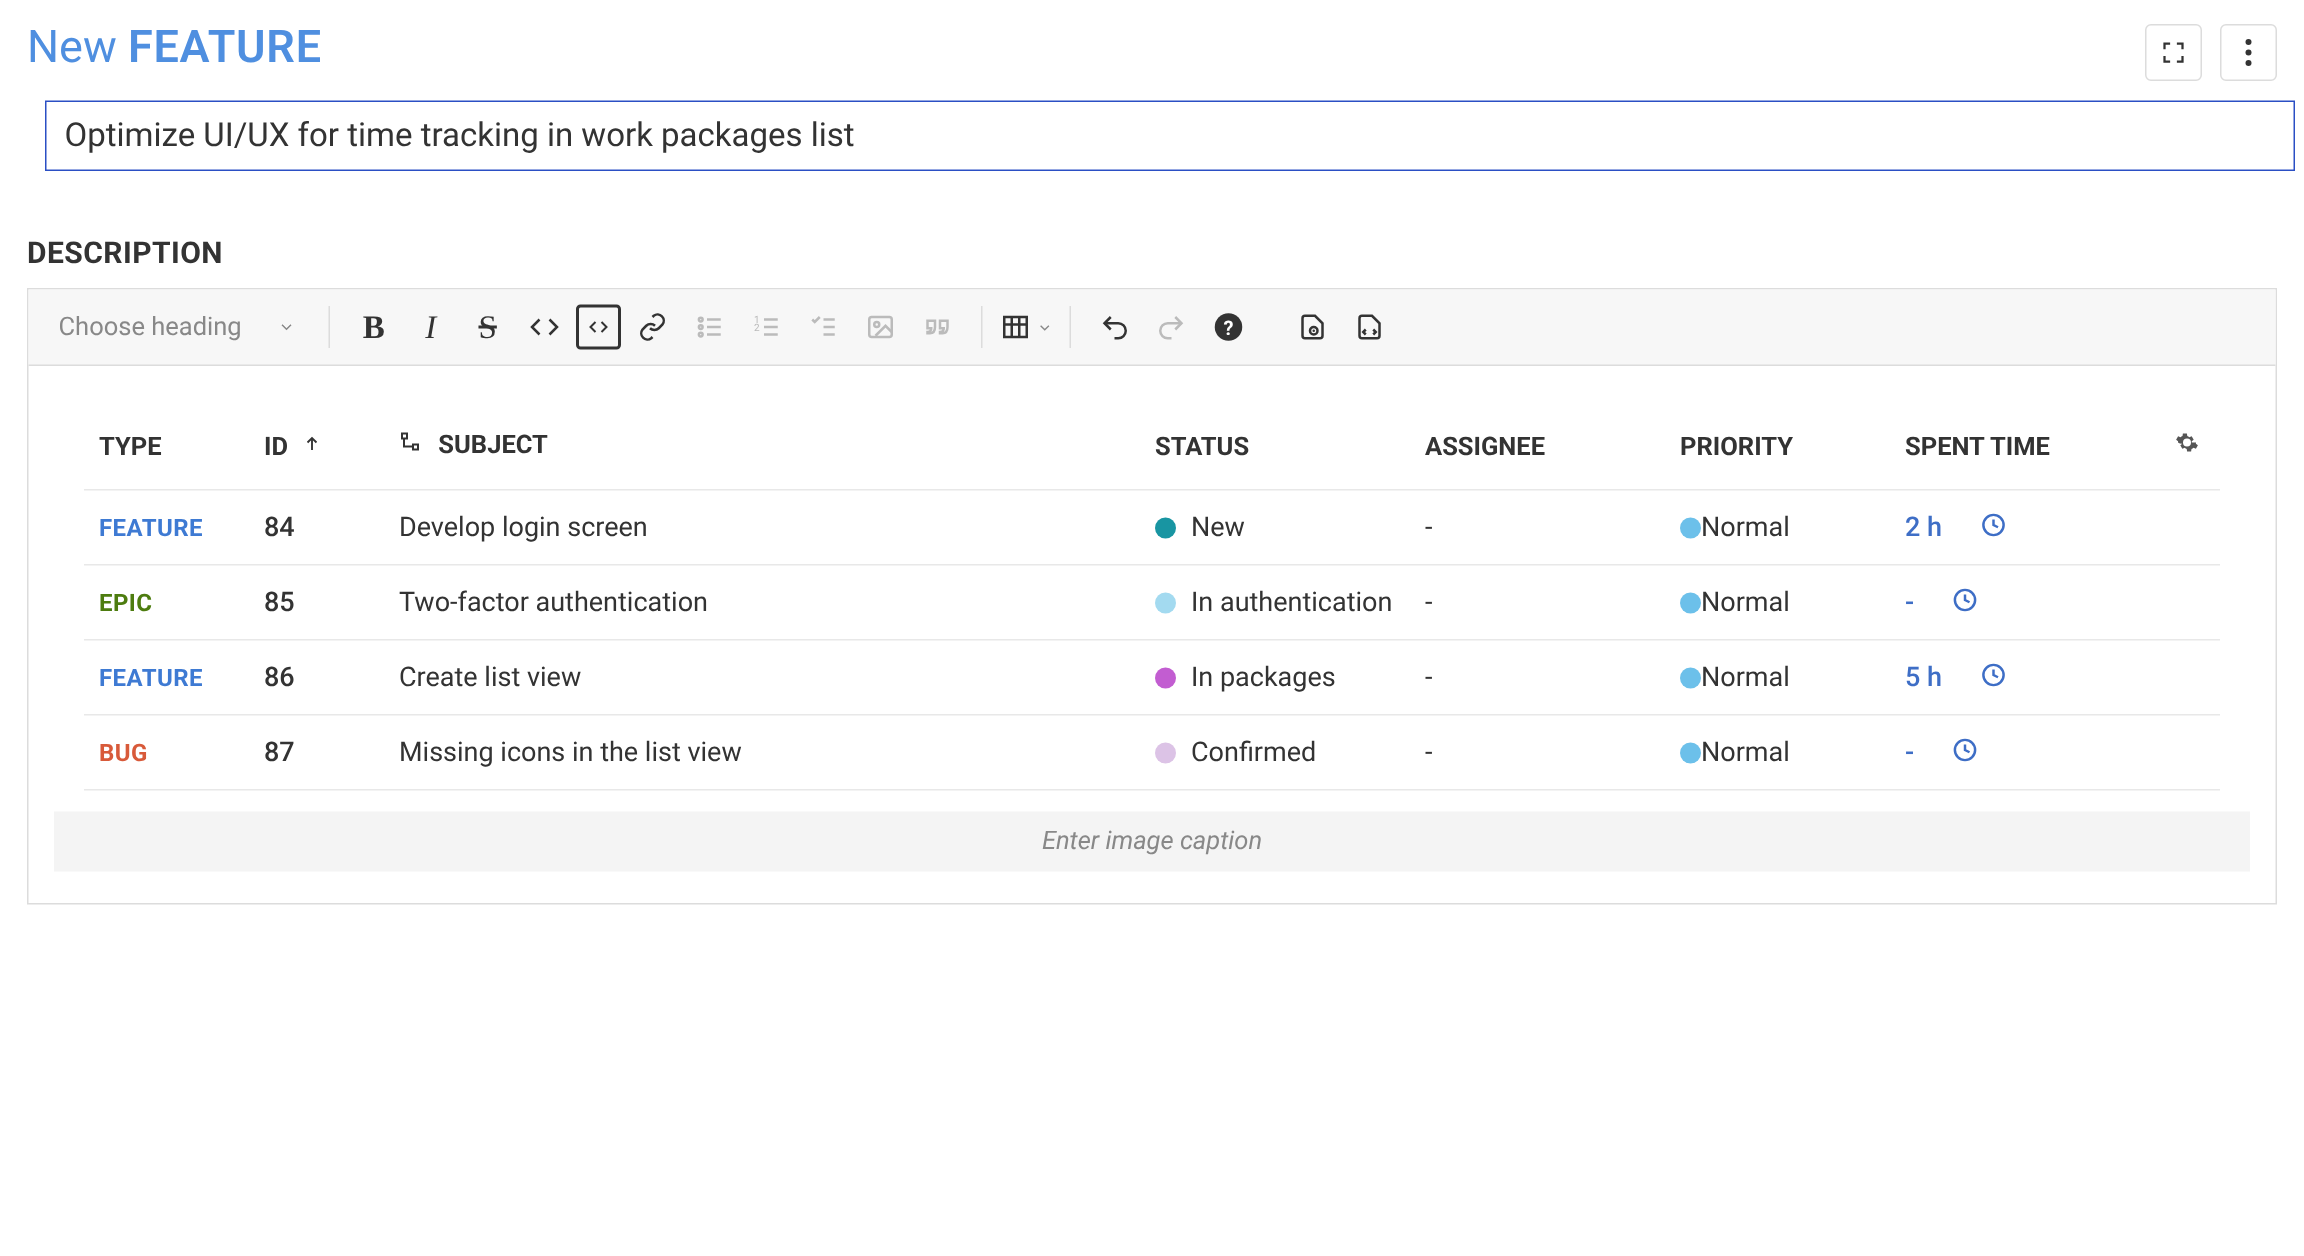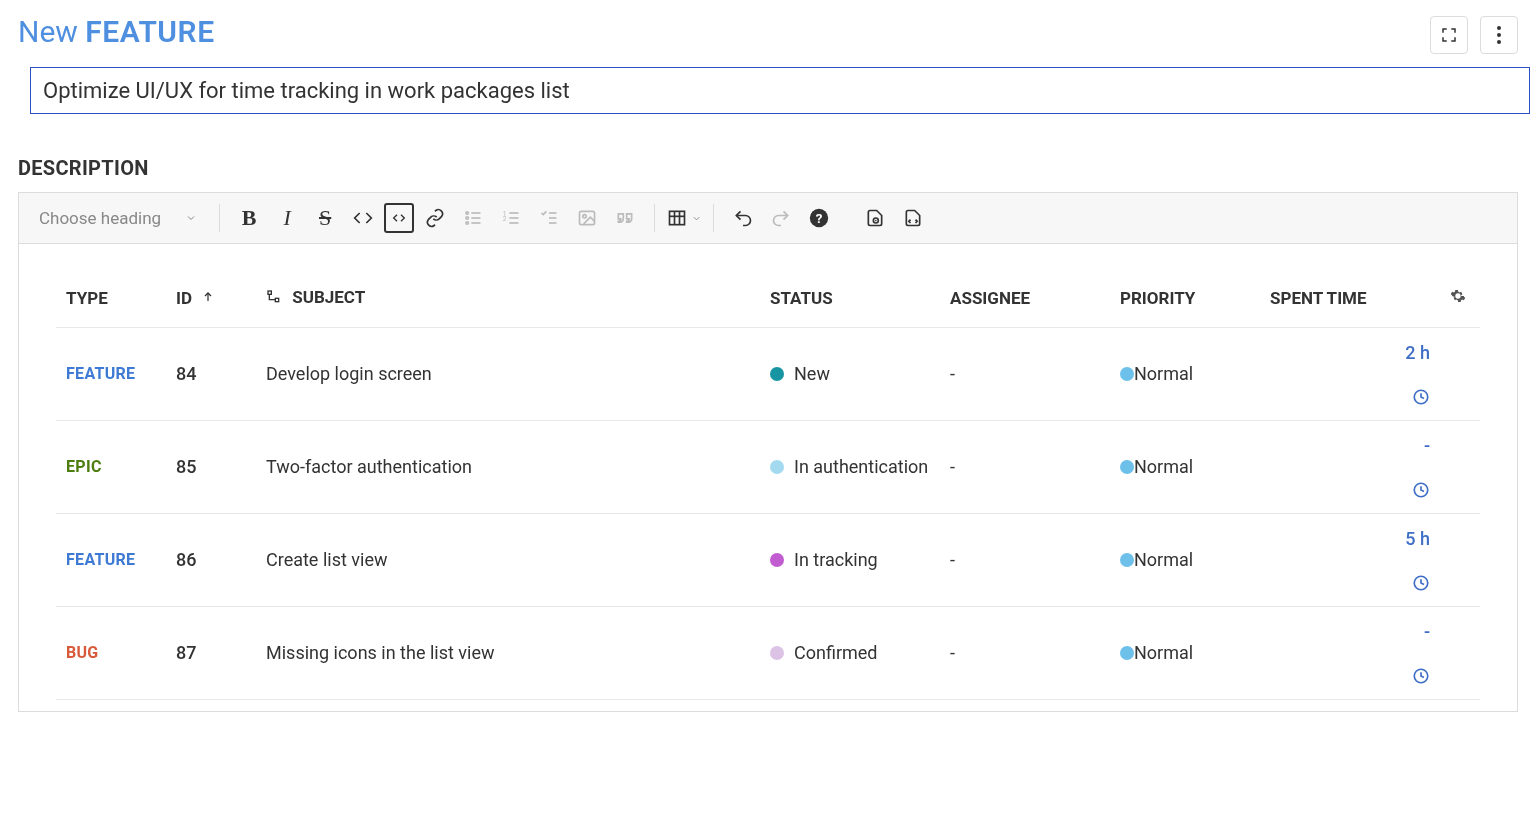--- a/index.html
+++ b/index.html
@@ -115,21 +115,21 @@
     padding:14px 10px;border-bottom:1px solid var(--border-light);
     color:var(--text-dark);vertical-align:middle;
   }
   .sort-arrow{display:inline-block;margin-left:6px;}
   .hier-icon{display:inline-block;margin-right:6px;vertical-align:middle;}
   .type-cell{font-weight:700;letter-spacing:0.3px;font-size:16px;}
   .id-cell{color:var(--blue);font-weight:500;}
   .status-cell{display:flex;align-items:center;gap:10px;}
   .dot{width:14px;height:14px;border-radius:50%;display:inline-block;}
   .prio-cell{display:flex;align-items:center;}
-  .spent-cell{display:flex;align-items:flex-end;gap:25px;color:var(--blue);font-weight:500;flex-direction:column;}
+  .spent-cell{display:flex;align-items:flex-start;gap:25px;color:var(--blue);font-weight:500;}
   .clock-icon{width:18px;height:18px;}
   .clock-icon svg{width:18px;height:18px;stroke:var(--clock);fill:none;stroke-width:2.2;}
   .gear-header svg{width:16px;height:16px;fill:#555;}
   .caption-bar{
     background:#f4f4f4;text-align:center;padding:10px;color:#888;font-size:17px;font-style:italic;
     margin:14px -20px 10px -20px;
   }
   .col-type{width:110px;}
   .col-id{width:90px;}
   .col-subject{width:auto;}
@@ -392,21 +392,21 @@
               </td>
               <td></td>
             </tr>
             <tr>
               <td class="type-cell" style="color:#3e7ad3">FEATURE</td>
               <td class="id-cell">86</td>
               <td>Create list view</td>
               <td>
                 <div class="status-cell">
                   <span class="dot" style="background:#c25dd1"></span>
-                  <span>In tracking</span>
+                  <span>In packages</span>
                 </div>
               </td>
               <td>-</td>
               <td>
                 <div class="prio-cell">
                   <span class="dot" style="background:#6cc0ea"></span>
                   <span>Normal</span>
                 </div>
               </td>
               <td>
@@ -443,18 +443,21 @@
                   <span class="clock-icon"><svg viewBox="0 0 24 24">
                       <circle cx="12" cy="12" r="9"></circle>
                       <polyline points="12 7 12 12 16 14"></polyline>
                     </svg></span>
                 </div>
               </td>
               <td></td>
             </tr>
           </tbody>
       </table>
+      <div class="caption-bar">
+        <span>Enter image caption</span>
+      </div>
     </div>
   </div>
 </div>
 
 
 
 
 </body></html>

